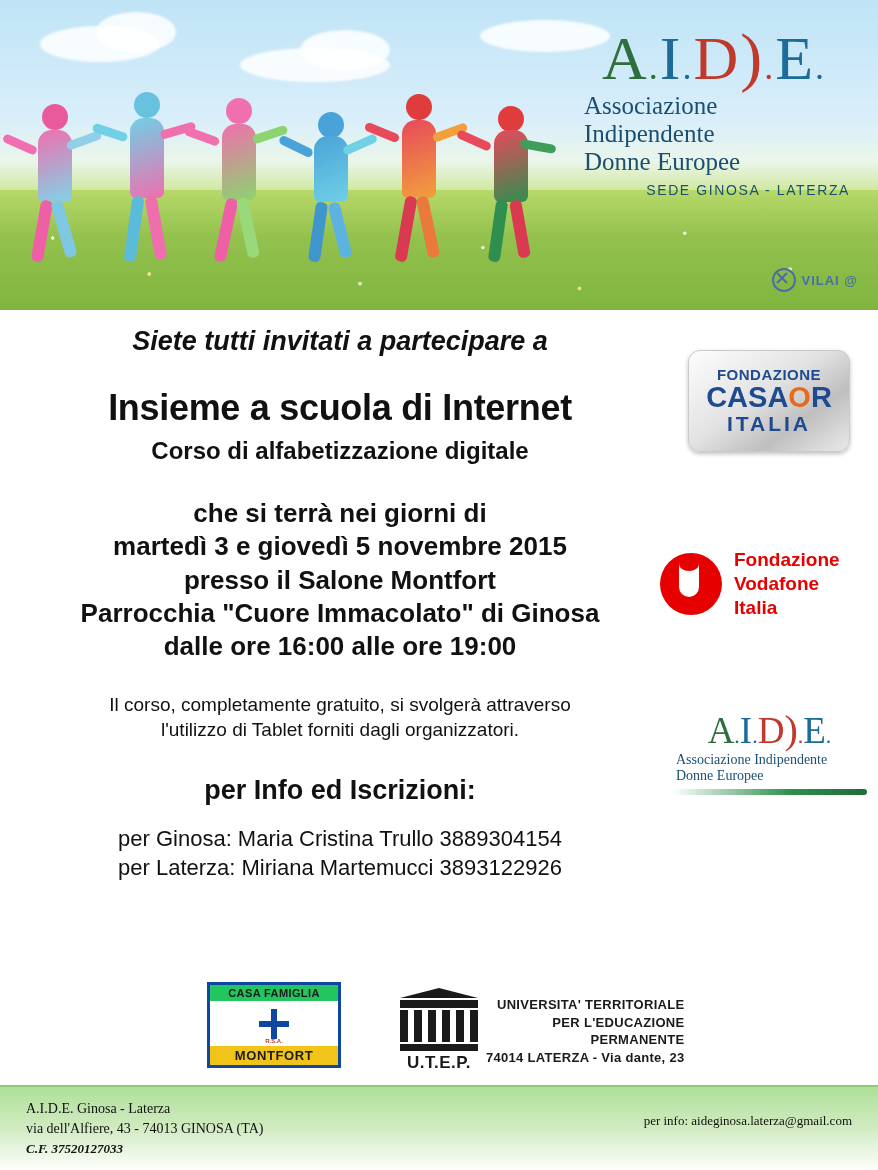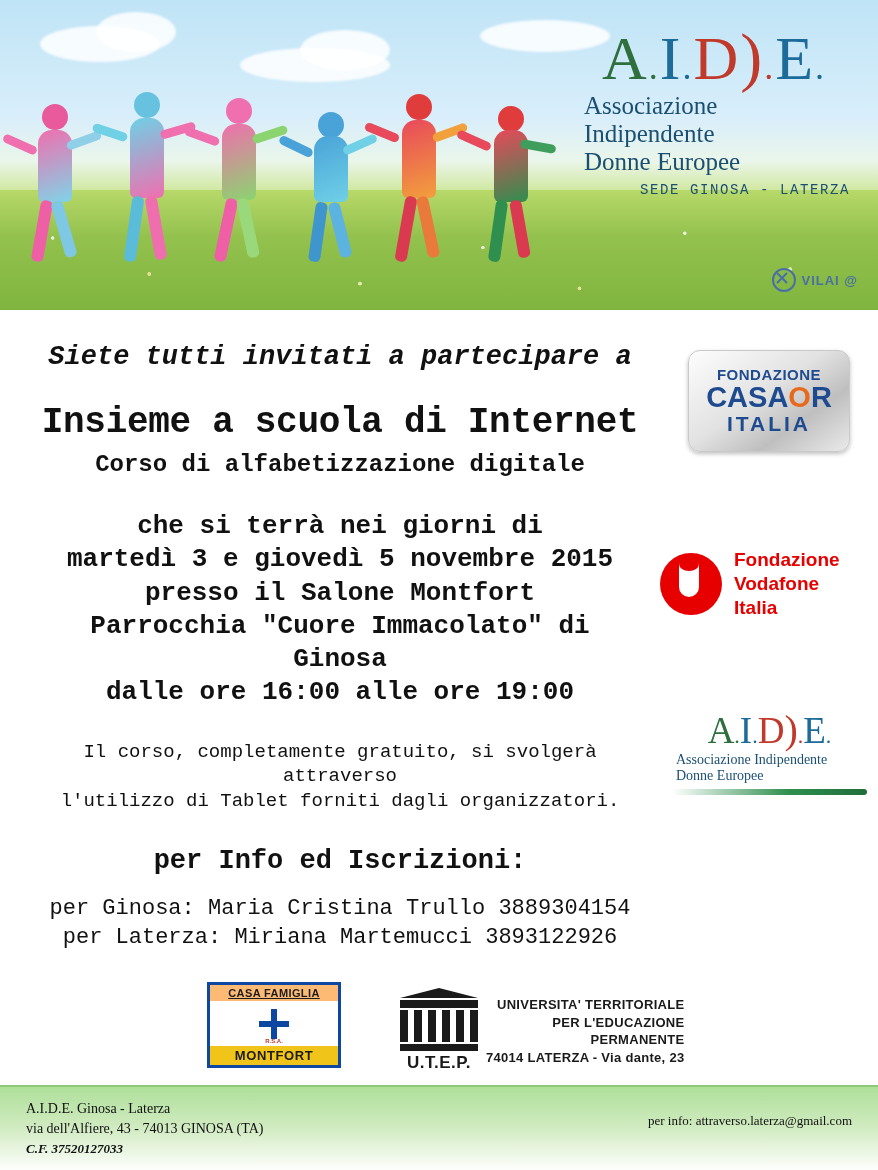--- a/index.html
+++ b/index.html
@@ -56,40 +56,40 @@
   .aide-letters .i{color:#1d6b98;}
   .aide-letters .d{color:#c0392b;}
   .aide-letters .e{color:#1d6b98;}
   .aide-letters .paren{color:#c0392b;font-size:66px;}
   .aide-letters .dot{font-size:36px;}
   .aide-sub{
     font-family:"Liberation Serif", serif;
     font-size:25px;color:#1b4f72;margin-top:2px;line-height:1.12;text-align:left;padding-left:10px;
   }
   .aide-sede{
-    font-family:Liberation Mono, monospace;font-size:14px;letter-spacing:1.6px;
+    font-family:Liberation Sans, sans-serif;font-size:14px;letter-spacing:1.6px;
     color:#1b4f72;text-align:right;margin-top:6px;padding-right:4px;
   }
   .vilai{
     position:absolute;right:20px;top:268px;display:flex;align-items:center;gap:5px;
     color:#4a6fa5;font-size:13px;font-weight:bold;letter-spacing:1px;
   }
   .vilai .mark{
     width:20px;height:20px;border:2px solid #4a6fa5;border-radius:50%;
     position:relative;
   }
   .vilai .mark:before,.vilai .mark:after{
     content:"";position:absolute;left:1px;top:7px;width:14px;height:2px;background:#4a6fa5;
   }
   .vilai .mark:before{transform:rotate(45deg);}
   .vilai .mark:after{transform:rotate(-45deg);}
 
   
   .body-area{position:absolute;left:0;top:310px;width:878px;height:775px;background:#fff;}
-  .text-col{position:absolute;left:40px;top:18px;width:600px;text-align:center;font-family:Liberation Mono, monospace;}
+  .text-col{position:absolute;left:40px;top:2px;width:600px;text-align:center;}
 
   .invito{
     font-size:27px;font-weight:bold;font-style:italic;color:#111;margin:14px 0 0 0;
   }
   .title{
     font-size:36px;font-weight:bold;color:#111;margin:30px 0 0 0;letter-spacing:-0.3px;
   }
   .subtitle{font-size:24px;font-weight:bold;color:#111;margin:8px 0 0 0;}
   .when{font-size:26px;font-weight:bold;color:#111;margin:32px 0 0 0;line-height:1.28;}
   .note{font-size:19px;color:#111;margin:30px 0 0 0;line-height:1.3;text-align:center;}
@@ -133,21 +133,21 @@
   .aide-small .bar{
     height:6px;margin-top:5px;border-radius:3px;
     background:linear-gradient(to right,#ffffff 0%,#2f8f4e 60%,#1f6d3a 100%);
   }
 
   
   .montfort{
     position:absolute;left:207px;top:672px;width:128px;height:80px;background:#fff;
     border:3px solid #0d47a1;display:flex;flex-direction:column;align-items:center;justify-content:space-between;
   }
-  .montfort .top{background:#fdba74;width:100%;text-align:center;font-size:11px;font-weight:bold;color:#1b1b1b;padding:2px 0;letter-spacing:.4px;text-decoration:underline;}
+  .montfort .top{background:#22c55e;width:100%;text-align:center;font-size:11px;font-weight:bold;color:#1b1b1b;padding:2px 0;letter-spacing:.4px;}
   .montfort .mid{flex:1;display:flex;align-items:center;justify-content:center;position:relative;width:100%;}
   .montfort .cross{width:30px;height:30px;position:relative;}
   .montfort .cross:before,.montfort .cross:after{content:"";position:absolute;background:#0d47a1;}
   .montfort .cross:before{left:12px;top:0;width:6px;height:30px;}
   .montfort .cross:after{left:0;top:12px;width:30px;height:6px;}
   .montfort .rsa{position:absolute;font-size:6px;color:#c0392b;font-weight:bold;bottom:2px;}
   .montfort .bot{background:#f0c419;width:100%;text-align:center;font-size:13px;font-weight:bold;color:#1b1b1b;padding:2px 0;letter-spacing:.6px;}
 
   .utep{position:absolute;left:400px;top:678px;width:320px;display:flex;align-items:flex-start;gap:8px;}
   .utep .building{width:78px;}
@@ -342,16 +342,16 @@
     </div>
 
   </div>
 
   <div class="footer">
     <div class="left">
       <div>A.I.D.E. Ginosa - Laterza</div>
       <div>via dell'Alfiere, 43 - 74013 GINOSA (TA)</div>
       <div class="cf">C.F. 37520127033</div>
     </div>
-    <div class="right">per info:  attraverso.laterza@gmail.com</div>
+    <div class="right">per info:  aideginosa.laterza@gmail.com</div>
   </div>
 
 </div>
 
 </body></html>

